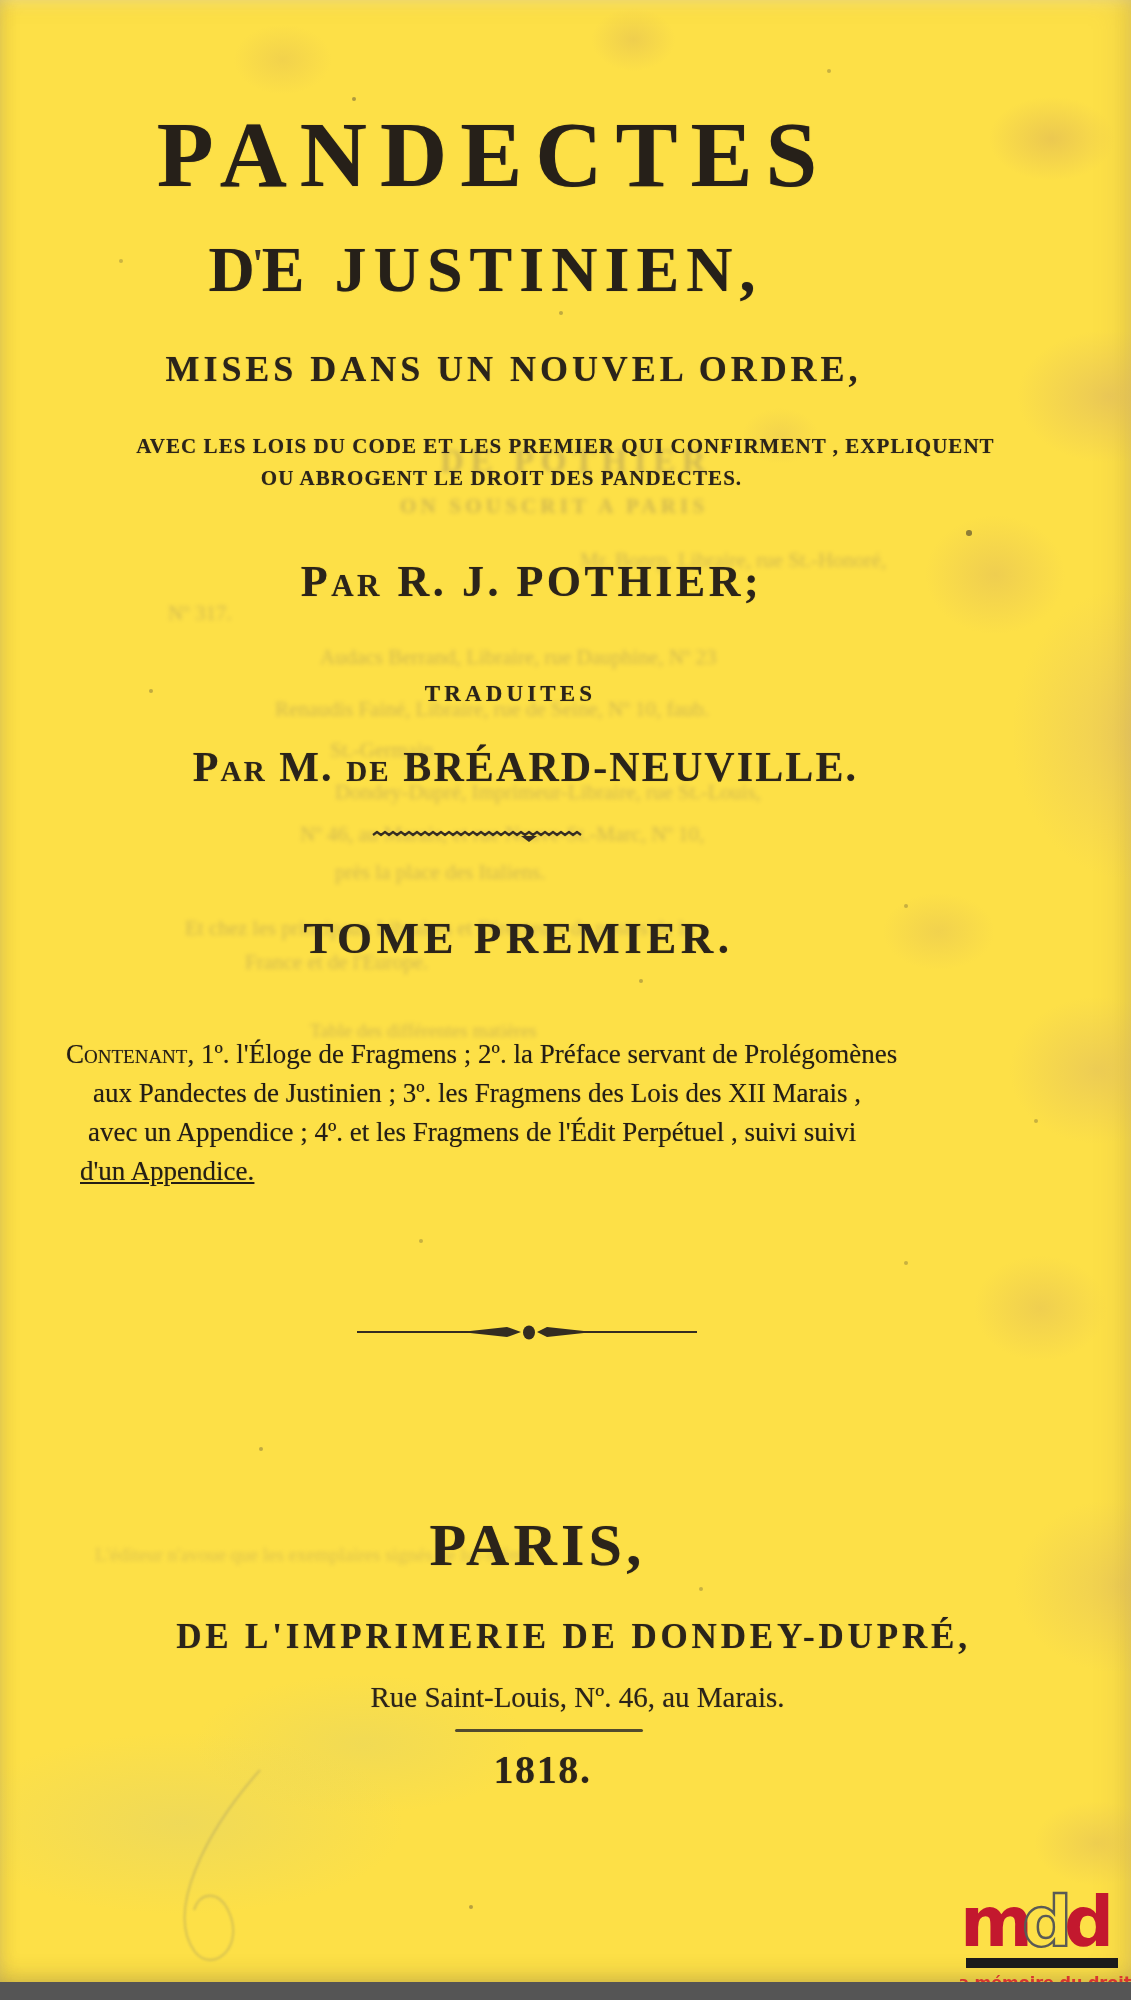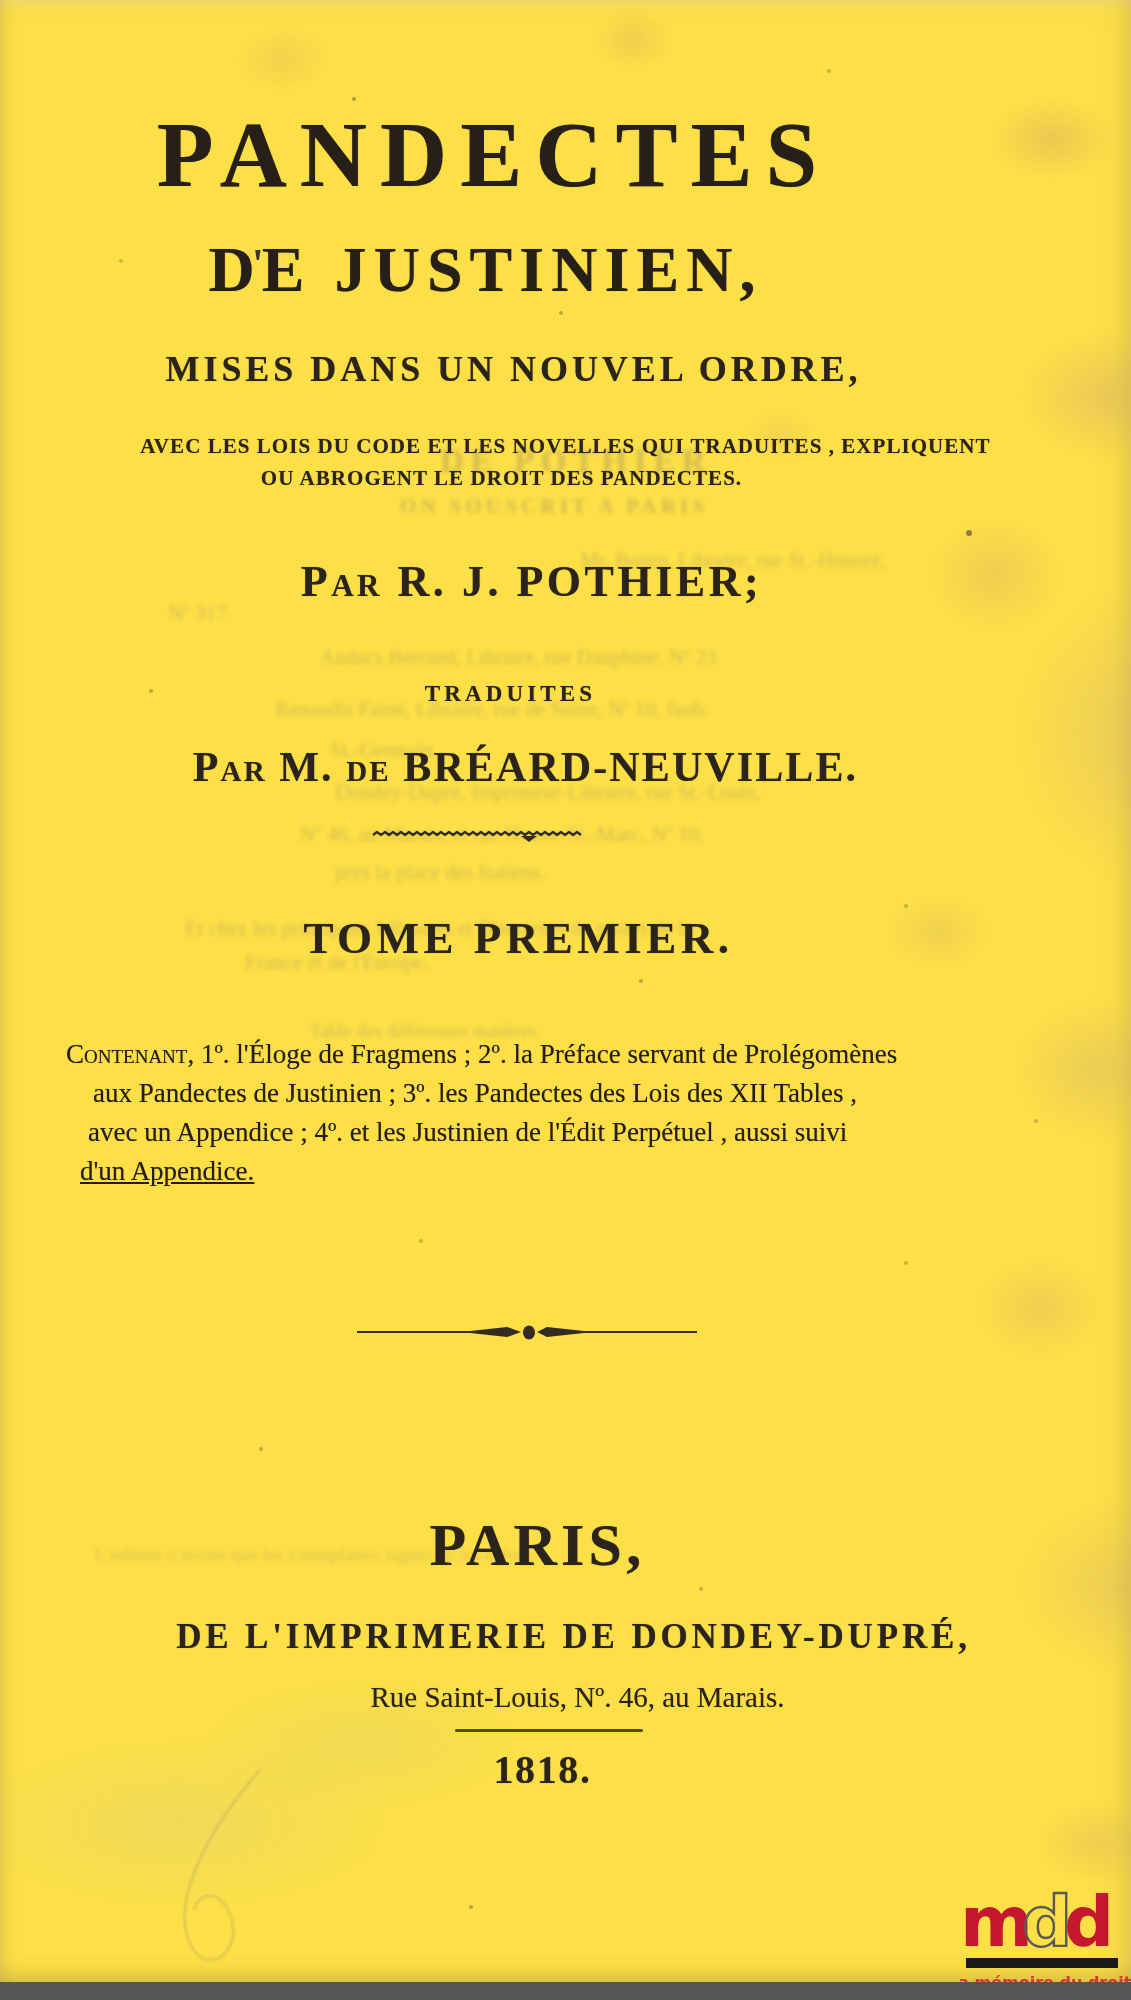--- a/index.html
+++ b/index.html
@@ -110,37 +110,37 @@
   <div class="ghost" style="top:860px;left:335px;font-size:21px;">près la place des Italiens.</div>
   <div class="ghost" style="top:916px;left:185px;font-size:21px;">Et chez les principaux Libraires et Directeurs de postes de la</div>
   <div class="ghost" style="top:950px;left:245px;font-size:21px;">France et de l'Europe.</div>
   <div class="ghost" style="top:1020px;left:310px;font-size:19px;">Table des différentes matières</div>
   <div class="ghost" style="top:1544px;left:95px;font-size:19px;opacity:.30;">L'éditeur n'avoue que les exemplaires signés de lui-même.</div>
 
   <div class="abs ink t-title1">PANDECTES</div>
   <span class="stray-mark">'</span>
   <div class="abs ink t-title2">DE JUSTINIEN,</div>
   <div class="abs ink t-subtitle">MISES DANS UN NOUVEL ORDRE,</div>
-  <div class="abs ink t-note1">AVEC LES LOIS DU CODE ET LES NOVELLES QUI TRADUITES , EXPLIQUENT</div>
+  <div class="abs ink t-note1">AVEC LES LOIS DU CODE ET LES PREMIER QUI CONFIRMENT , EXPLIQUENT</div>
   <div class="abs ink t-note2">OU ABROGENT LE DROIT DES PANDECTES.</div>
   <div class="abs ink t-author">Par R. J. POTHIER;</div>
   <div class="abs ink t-traduites">TRADUITES</div>
   <div class="abs ink t-translator">Par M. de BRÉARD-NEUVILLE.</div>
 
   <svg class="squiggle" width="218" height="16" viewBox="0 0 218 16">
     <path d="M2,8 l4,-3 4,3 4,-3 4,3 4,-3 4,3 4,-3 4,3 4,-3 4,3 4,-3 4,3 4,-3 4,3 4,-3 4,3 4,-3 4,3 4,-3 4,3 4,-3 4,3 4,-3 4,3 4,-3 4,3 4,-3 4,3 4,-3 4,3 4,-3 4,3 4,-3 4,3 4,-3 4,3 4,-3 4,3 4,-3 4,3 4,-3 4,3 4,-3 4,3 4,-3 4,3 4,-3 4,3 4,-3 4,3 4,-3 4,3" fill="none" stroke="#352d22" stroke-width="2.2" stroke-linejoin="round"></path>
     <polygon points="150,9 166,9 158,15" fill="#352d22"></polygon>
   </svg>
 
   <div class="abs ink t-tome">TOME PREMIER.</div>
 
   <div class="contents">
     <div class="ln"><span class="lead-sc">Contenant</span><span>, 1º. l'Éloge de Fragmens ; 2º. la Préface servant de Prolégomènes</span></div>
-    <div class="ln ind2">aux Pandectes de Justinien ; 3º. les Pandectes des Lois des XII Tables ,</div>
-    <div class="ln ind3">avec un Appendice ; 4º. et les Justinien de l'Édit Perpétuel , aussi suivi</div>
+    <div class="ln ind2">aux Pandectes de Justinien ; 3º. les Fragmens des Lois des XII Marais ,</div>
+    <div class="ln ind3">avec un Appendice ; 4º. et les Fragmens de l'Édit Perpétuel , suivi suivi</div>
     <div class="ln ind4">d'un Appendice.</div>
   </div>
 
   <svg class="ornament" width="340" height="20" viewBox="0 0 340 20">
     <line x1="0" y1="10" x2="122" y2="10" stroke="#342c21" stroke-width="2"></line>
     <polygon points="104,10 150,5 164,10 150,15" fill="#342c21"></polygon>
     <ellipse cx="172" cy="10.5" rx="6" ry="7" fill="#342c21"></ellipse>
     <polygon points="236,10 190,5 180,10 190,15" fill="#342c21"></polygon>
     <line x1="224" y1="10" x2="340" y2="10" stroke="#342c21" stroke-width="2"></line>
   </svg>

